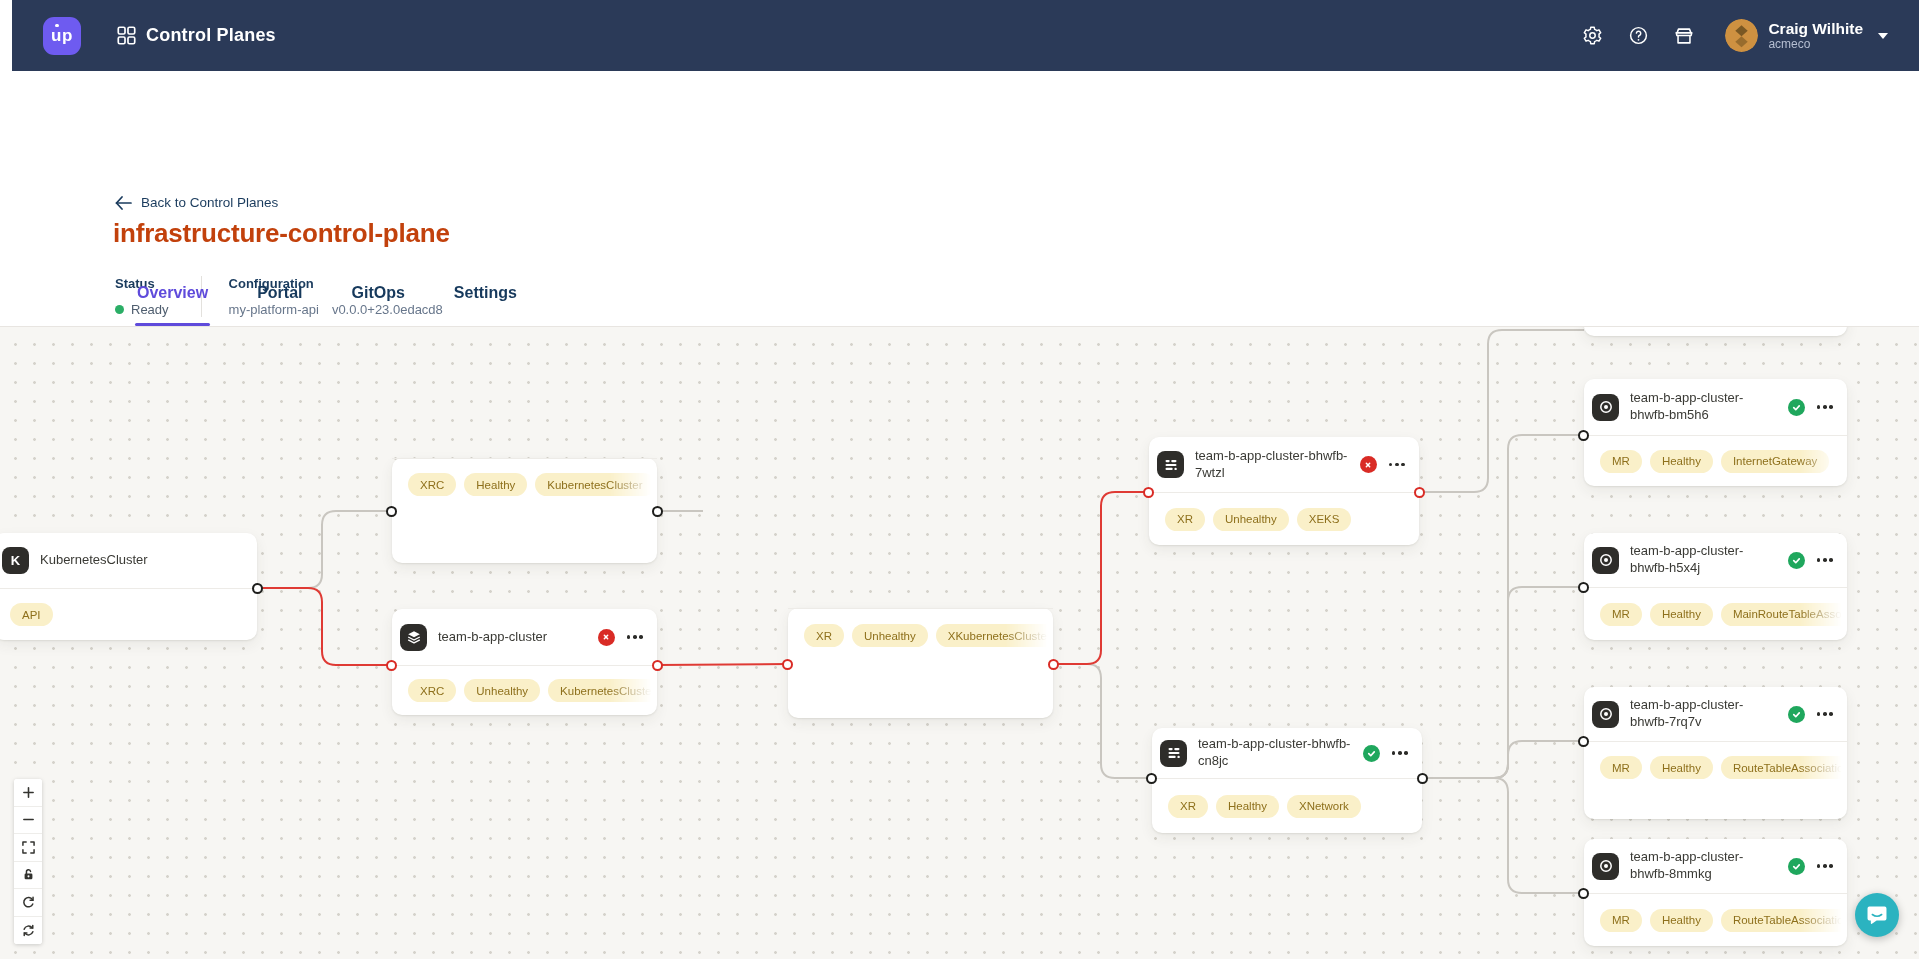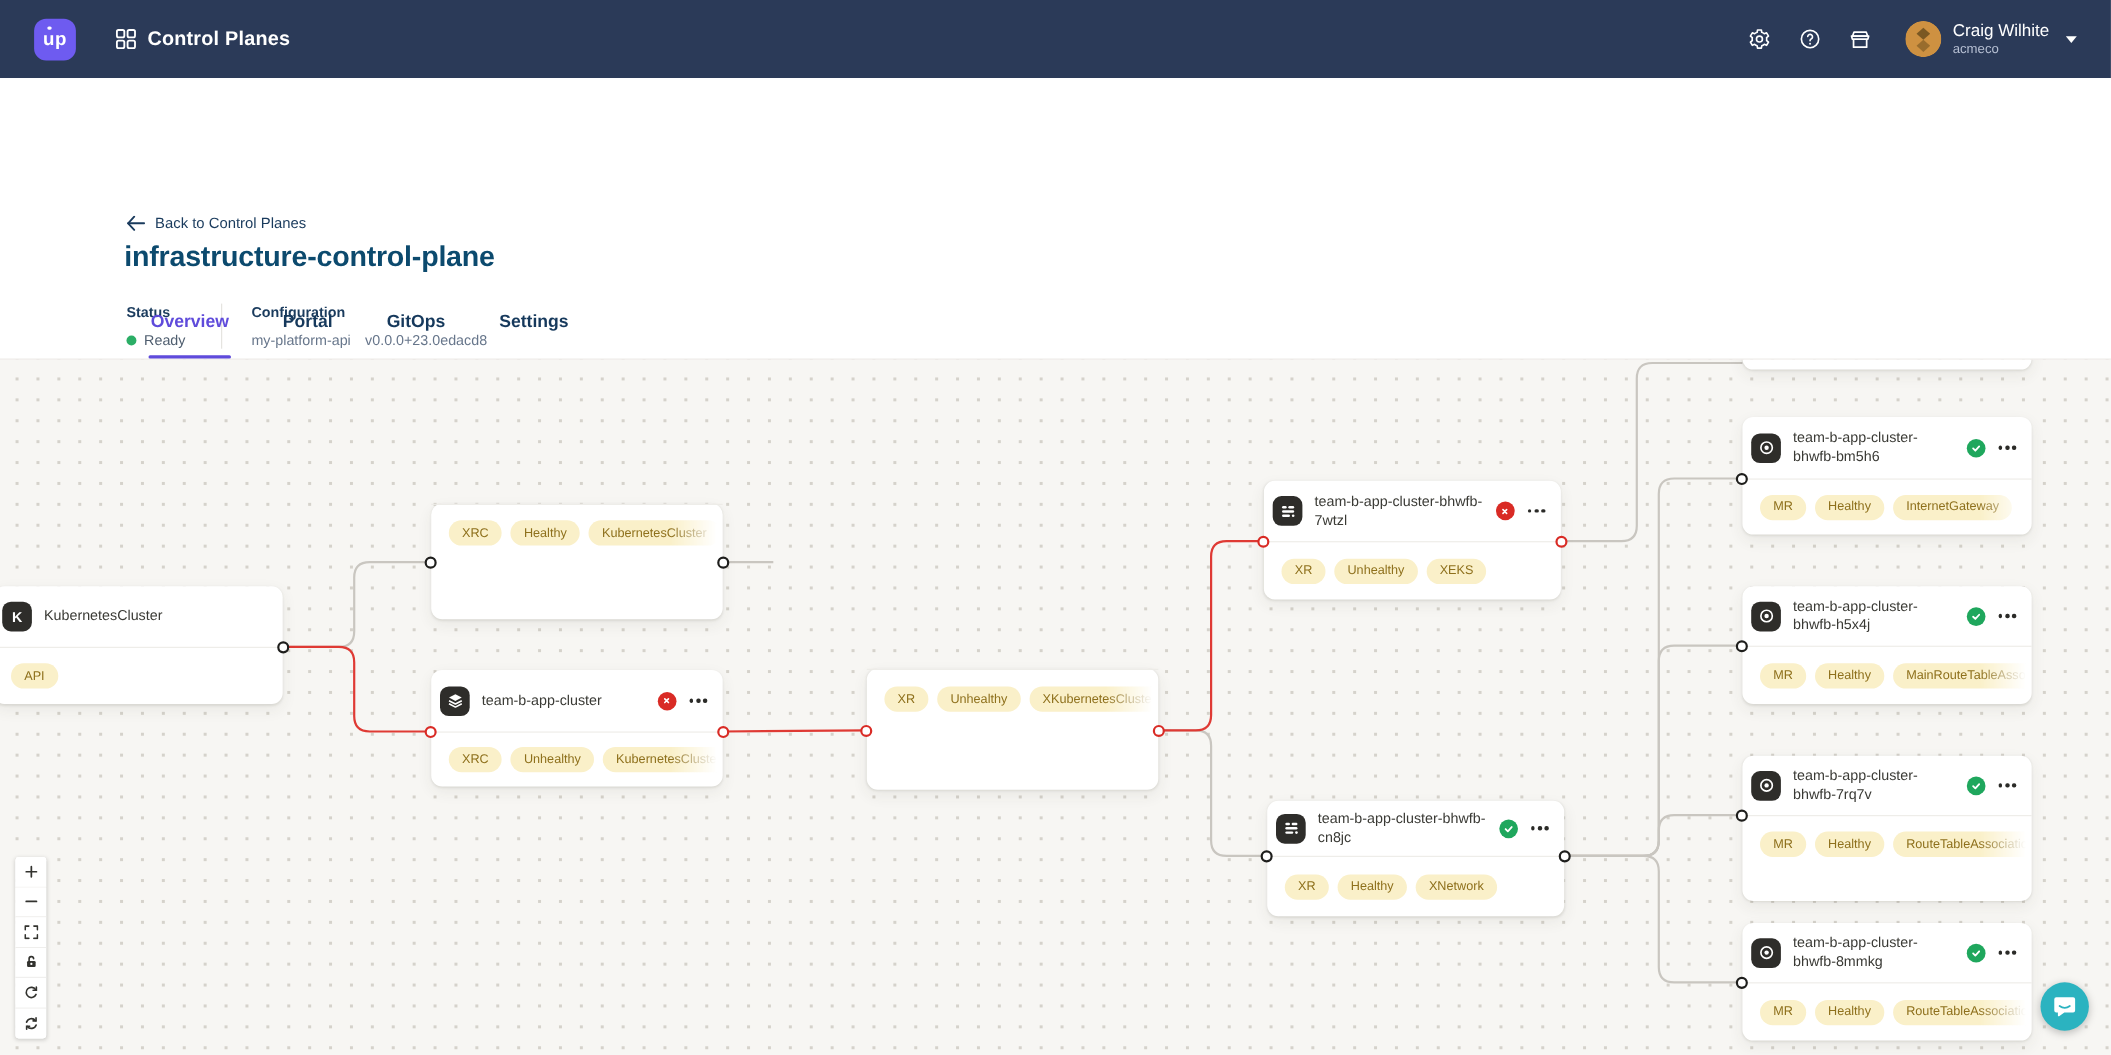--- a/index.html
+++ b/index.html
@@ -1,41 +1,41 @@
 <!DOCTYPE html>
 <html><head>
 <meta charset="utf-8">
 <style>
   * { box-sizing: border-box; margin: 0; padding: 0; }
   html,body { width:1919px; height:959px; overflow:hidden; background:#fff;
     font-family:"Liberation Sans", sans-serif; }
 
   
-  .topbar { height:71px; background:#2B3A58; display:flex; align-items:center; padding:0 30px 0 31px; }
+  .topbar { height:71px; background:#2B3A58; display:flex; align-items:center; padding:0 30px 0 31px;margin-left:12px; }
   .logo { width:38px; height:38px; border-radius:11px; background:#6E5BF0; color:#fff;
     display:flex; align-items:center; justify-content:center; font-size:17px; font-weight:bold;
     position:relative; letter-spacing:.5px; cursor:pointer; }
   .logo::after{ content:''; position:absolute; top:7px; left:12px; width:3.5px; height:3.5px; border-radius:50%; background:#fff;}
   .nav-title { display:flex; align-items:center; gap:10px; margin-left:36px; color:#fff; }
   .nav-title .txt { font-size:18px; font-weight:bold; letter-spacing:.2px; }
   .topbar-right { margin-left:auto; display:flex; align-items:center; }
   .tb-ic { width:22px; height:22px; margin-left:24px; display:flex; align-items:center; justify-content:center; cursor:pointer; }
   .userbox { display:flex; align-items:center; margin-left:30px; cursor:pointer; }
   .avatar { width:33px; height:33px; border-radius:50%; overflow:hidden; flex:none; }
   .user-meta { margin-left:10px; }
-  .user-name { color:#fff; font-size:15.5px; font-weight:normal; line-height:1.15; }
+  .user-name { color:#fff; font-size:15.5px; font-weight:bold; line-height:1.15; }
   .user-org { color:#B6BfD2; font-size:12px; }
   .chev { margin-left:14px; display:flex; }
 
   
   .content-head { position:relative; height:256px; background:#fff; border-bottom:1px solid #E8E5E1; }
   .back { position:absolute; left:115px; top:124px; display:flex; align-items:center; gap:9px;
     color:#1A3B5D; font-size:13.5px; text-decoration:none; cursor:pointer; }
   h1.page-title { position:absolute; left:113px; top:147px; font-size:26px; font-weight:bold;
-    color:#0c4a6e; letter-spacing:-.2px; }
+    color:#c2410c; letter-spacing:-.2px; }
   .meta { position:absolute; left:115px; top:205px; display:flex; }
   .meta-label { font-size:13px; font-weight:bold; color:#1A3B5D; margin-bottom:11px; }
   .meta-val { display:flex; align-items:center; gap:7px; font-size:13px; color:#4E5D6E; }
   .dot-green { width:9px; height:9px; border-radius:50%; background:#2BAE66; }
   .meta-sep { width:1px; background:#E3E1DD; margin:0 27px 0 32px; }
   .cfg { color:#67768B; gap:13px; }
   .tabs { position:absolute; left:135px; bottom:0; display:flex; gap:45px; }
   .tab { position:relative; padding:10px 2px 24px; font-size:16px; font-weight:bold;
     color:#16395C; cursor:pointer; }
   .tab.active { color:#5F4BDB; }

